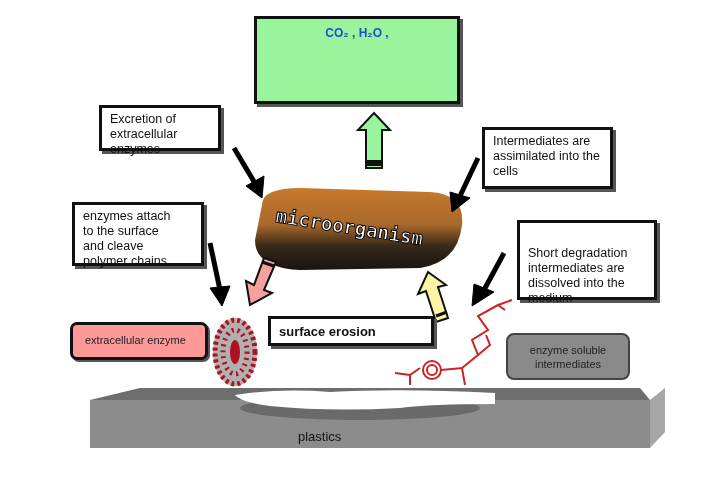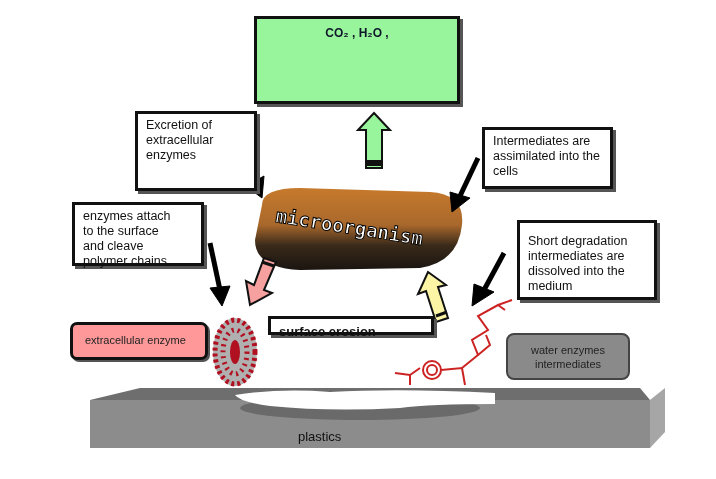--- a/index.html
+++ b/index.html
@@ -4,26 +4,26 @@
 <style>
   html, body { margin:0; padding:0; background:#ffffff; }
   body { width:716px; height:479px; position:relative; overflow:hidden;
          font-family:"Liberation Sans", sans-serif; color:#111; }
   .box { position:absolute; background:#fff; border:3px solid #111;
          box-shadow:3px 3px 0 #555; box-sizing:border-box;
          font-size:12.5px; line-height:15px; padding:4px 8px; }
   .box span { white-space:pre-line; display:block; }
   #products { left:254px; top:16px; width:206px; height:88px; background:#99f59c;
               text-align:center; font-weight:bold; font-size:12px; line-height:15px;
-              padding-top:7px; color:#0f172a; }
-  #excretion { left:99px; top:111px; width:122px; height:80px;margin-left:36px; }
+              padding-top:7px; color:#1d4ed8; }
+  #excretion { left:99px; top:105px; width:122px; height:46px; }
   #enzymes-attach { left:72px; top:202px; width:132px; height:64px; }
   #assimilated { left:482px; top:127px; width:131px; height:62px; }
-  #short-deg { left:517px; top:220px; width:140px; height:80px; padding-top:11px;}
-  #surface-erosion { left:268px; top:316px; width:166px; height:19px;
+  #short-deg { left:517px; top:220px; width:140px; height:80px; padding-top:23px;}
+  #surface-erosion { left:268px; top:316px; width:166px; height:30px;
                      font-weight:bold; font-size:13px; padding-top:5px; }
   #enzyme-label { position:absolute; left:70px; top:322px; width:138px; height:38px;
                   background:#f99; border:3px solid #111; border-radius:7px;
                   box-shadow:2px 2px 0 #555; box-sizing:border-box;
                   font-size:11px; padding:9px 0 0 12px; color:#222; }
   #water-soluble { position:absolute; left:506px; top:333px; width:124px; height:47px;
                    background:#8a8a8a; border:2px solid #444; border-radius:8px;
                    box-sizing:border-box; font-size:11px; line-height:14px;
                    text-align:center; padding-top:8px; color:#222; white-space:pre-line; }
   #plastics-label { position:absolute; left:298px; top:429px; font-weight:normal;
@@ -130,16 +130,16 @@
 dissolved into the
 medium</span>
 </div>
 
 <div id="surface-erosion" class="box">
   <span>surface erosion</span>
 </div>
 
 <div id="enzyme-label">extracellular enzyme</div>
 
-<div id="water-soluble">water enzymes
+<div id="water-soluble">enzyme soluble
 intermediates</div>
 
 <div id="plastics-label">plastics</div>
 
 </body></html>

